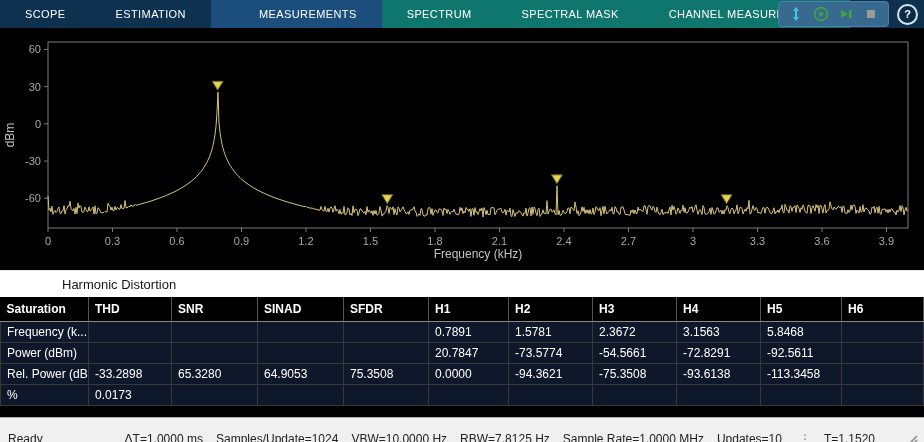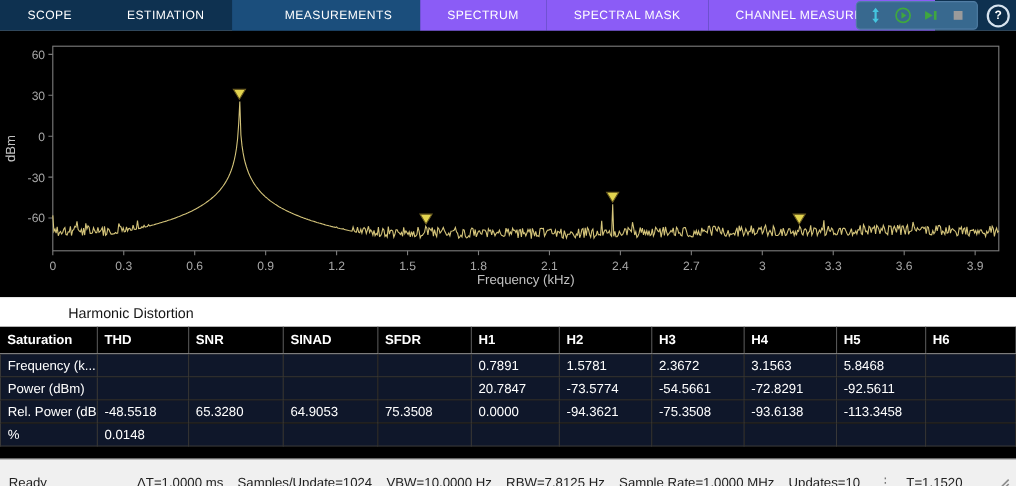--- a/index.html
+++ b/index.html
@@ -5,21 +5,21 @@
   html,body{margin:0;padding:0;}
   body{
     width:924px;height:442px;position:relative;overflow:hidden;
     background:#ffffff;font-family:"Liberation Sans",sans-serif;
     -webkit-font-smoothing:antialiased;
   }
   
   .tabbar{position:absolute;top:0;left:0;width:924px;height:28px;background:#0e3150;display:flex;align-items:stretch;}
   .tab{display:flex;align-items:center;padding:0 25px;font-size:11px;letter-spacing:.4px;color:#ffffff;cursor:pointer;white-space:nowrap;}
   .tab.selected{background:#1b4e7c;padding-left:48px;}
-  .tab.contextual{background:#8b5cf6;}
+  .tab.contextual{background:#0f766e;}
   .toolbar{position:absolute;right:6px;top:2px;height:24px;display:flex;align-items:center;gap:8px;}
   .icon-pill{display:flex;align-items:center;gap:9px;background:#38698f;border:1px solid #517ea5;border-radius:4px;padding:2px 9px;height:20px;}
   .ticon{display:flex;align-items:center;justify-content:center;width:16px;height:16px;cursor:pointer;}
   .help{width:17px;height:17px;border-radius:50%;background:#0b2c49;border:2px solid #d6e3ef;color:#ffffff;
         font-size:11px;font-weight:bold;display:flex;align-items:center;justify-content:center;cursor:pointer;}
   
   .plot-panel{position:absolute;top:28px;left:0;width:924px;height:242px;background:#000000;}
   svg{font-family:inherit;display:block;}
   
   .hd-strip{position:absolute;top:270px;left:0;width:924px;height:27px;background:#ffffff;display:flex;align-items:center;border-top:1px solid #e6e6e6;padding-left:32px;}
@@ -184,34 +184,34 @@
           <td></td>
           <td>20.7847</td>
           <td>-73.5774</td>
           <td>-54.5661</td>
           <td>-72.8291</td>
           <td>-92.5611</td>
           <td></td>
         </tr>
         <tr>
           <td>Rel. Power (dB...</td>
-          <td>-48.5518</td>
+          <td>-33.2898</td>
           <td>65.3280</td>
           <td>64.9053</td>
           <td>75.3508</td>
           <td>0.0000</td>
           <td>-94.3621</td>
           <td>-75.3508</td>
           <td>-93.6138</td>
           <td>-113.3458</td>
           <td></td>
         </tr>
         <tr>
           <td>%</td>
-          <td>0.0148</td>
+          <td>0.0173</td>
           <td></td>
           <td></td>
           <td></td>
           <td></td>
           <td></td>
           <td></td>
           <td></td>
           <td></td>
           <td></td>
         </tr>

